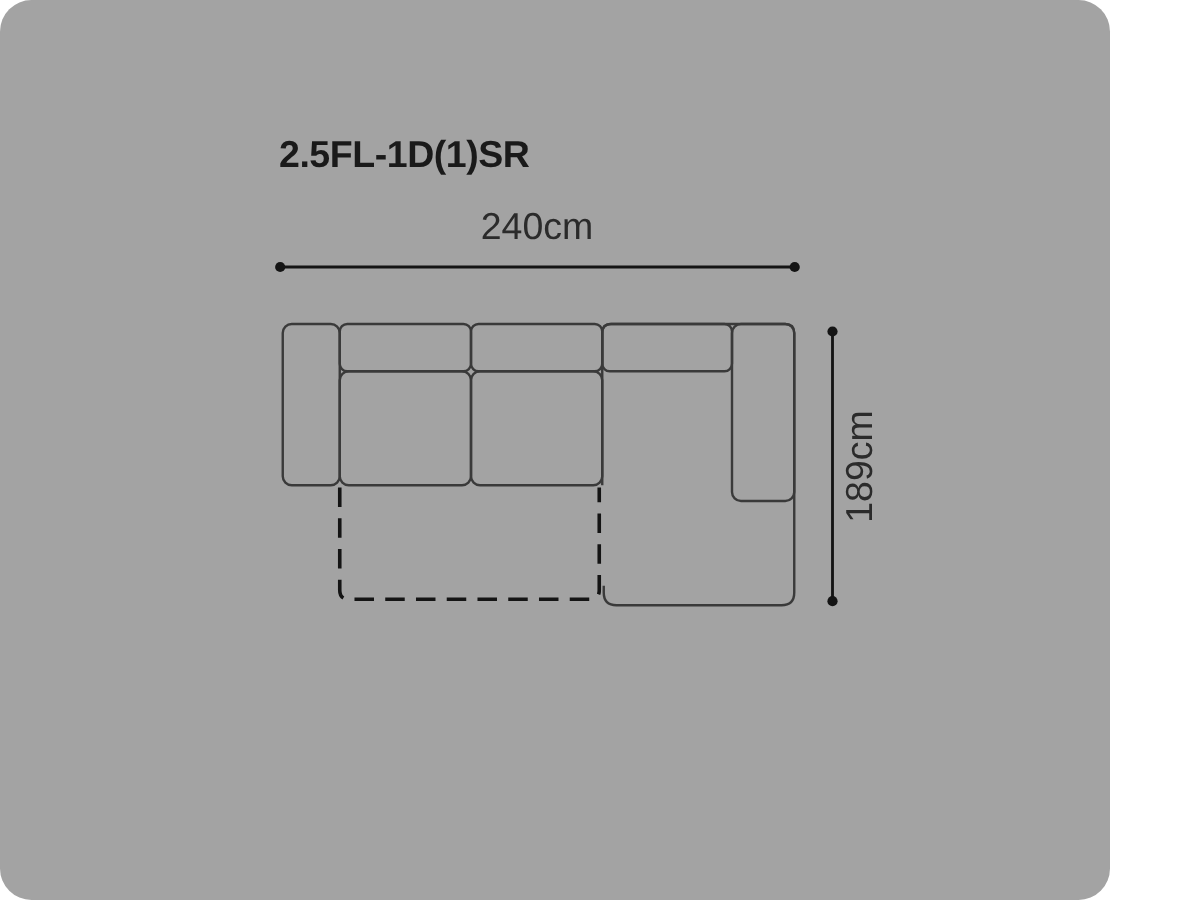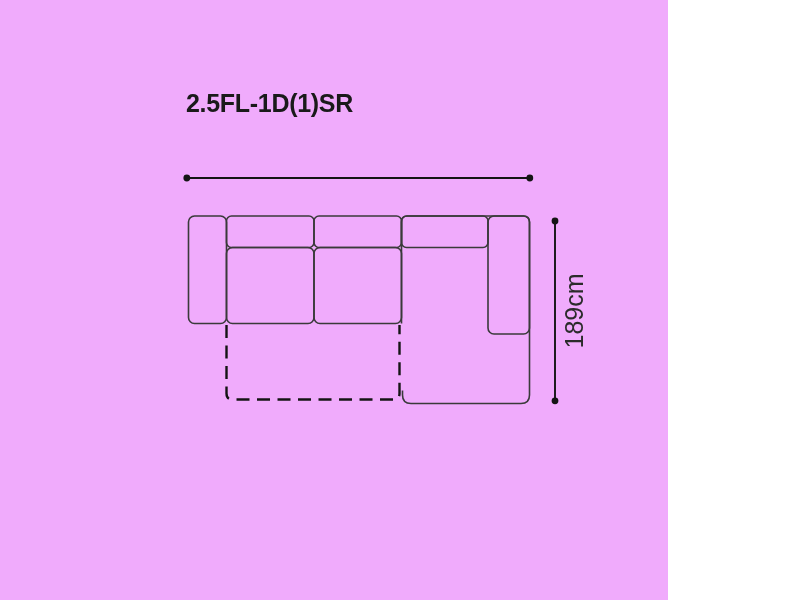--- a/index.html
+++ b/index.html
@@ -2,25 +2,26 @@
 <html><head>
 <meta charset="utf-8">
 <style>
   html, body {
     margin: 0;
     padding: 0;
     background: #ffffff;
   }
   .canvas {
     position: relative;
-    width: 668px;
+    width: 740px;
     height: 600px;
-    background: #f0abfc;
+    background: #a3a3a3;
     overflow: hidden;
     font-family: "Liberation Sans", sans-serif;
+    border-radius: 21px;
   }
   .title {
     position: absolute;
     left: 186px;
     top: 91px;
     font-size: 25px;
     font-weight: 700;
     letter-spacing: -0.3px;
     color: #1a1a1a;
     line-height: 1;
@@ -51,20 +52,21 @@
     top: 0;
   }
 </style>
 </head>
 <body>
 
 <div class="canvas">
 
   <div class="title">2.5FL-1D(1)SR</div>
 
+  <div class="dim-label dim-width">240cm</div>
 
   <div class="dim-label dim-depth">189cm</div>
 
   <svg class="diagram" width="800" height="600" viewBox="0 0 800 600">
 
     <g stroke="#141414" fill="#141414">
       <line x1="186" y1="178" x2="530.5" y2="178" stroke-width="1.9"></line>
       <circle cx="186.8" cy="178" r="3.4" stroke="none"></circle>
       <circle cx="529.8" cy="178" r="3.4" stroke="none"></circle>
     </g>

